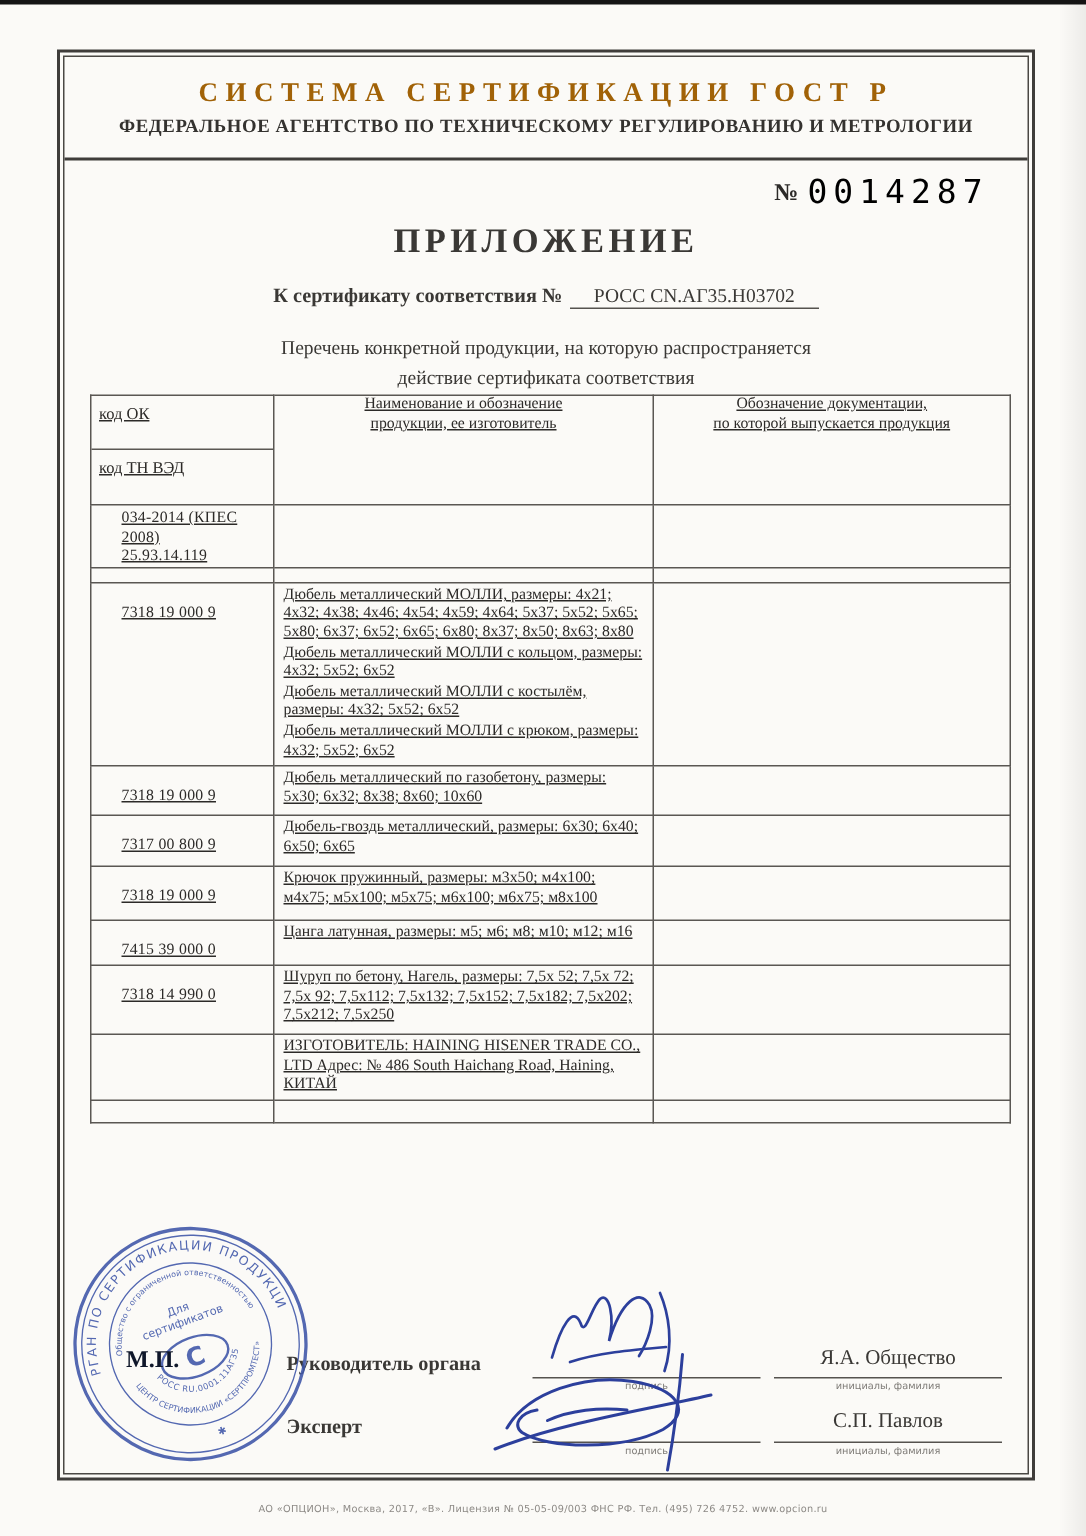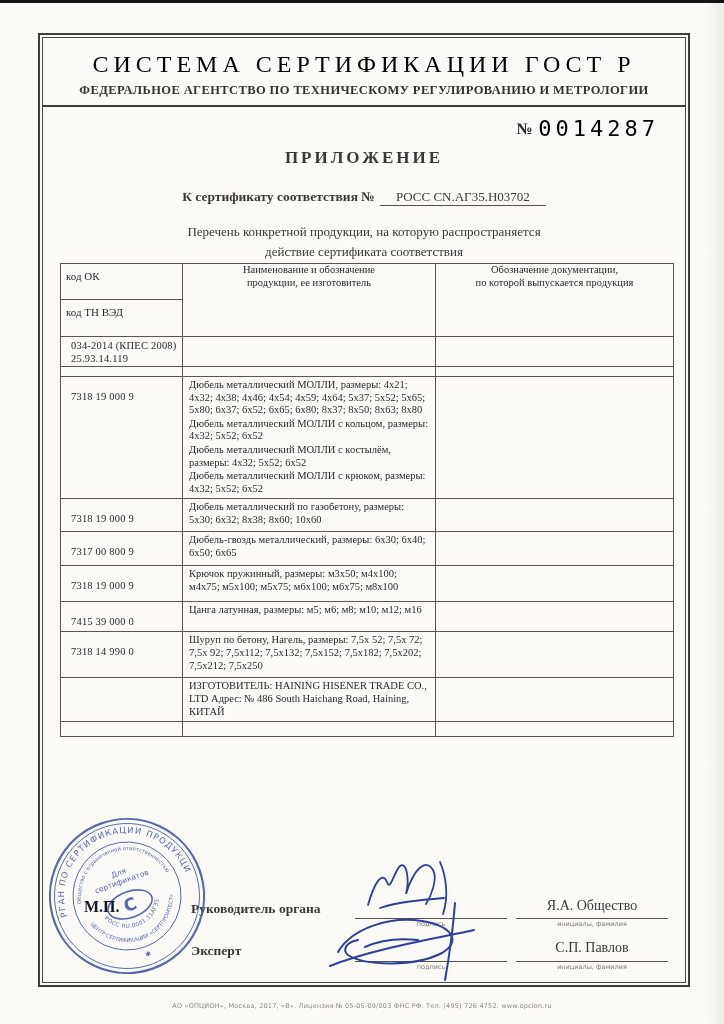--- a/index.html
+++ b/index.html
@@ -24,66 +24,66 @@
   }
   .frame-inner {
     position:absolute; inset:2px; border:1px solid #4a4844;
   }
   .header-box {
     position:absolute; left:0; top:0; width:100%; height:69px;
     border-bottom:2px solid #3f3d3a;
     text-align:center; padding-top:13px;
   }
   .header-line1 {
-    font-weight:normal; font-size:24px; letter-spacing:5px; color:#000000;
+    font-weight:bold; font-size:18px; letter-spacing:5px; color:#a16207;
   }
   .header-line2 {
     font-weight:bold; font-size:12.5px; letter-spacing:0.4px; margin-top:5px; color:#34322f;
   }
   .number-row {
     position:absolute; right:26px; top:78px; white-space:nowrap;
   }
   .number-prefix { font-size:16px; font-weight:bold; vertical-align:2px; }
   .number-value {
     font-family:"DejaVu Sans Mono",monospace;
     font-size:22px; letter-spacing:4px; color:#000000; margin-left:6px;
   }
   .doc-title {
     position:absolute; left:0; top:110px; width:100%;
-    text-align:center; font-size:17px; font-weight:bold; letter-spacing:3px; color:#3a3835;
+    text-align:center; font-size:23px; font-weight:bold; letter-spacing:3px; color:#3a3835;
   }
   .cert-line {
     position:absolute; left:0; top:151px; width:100%;
     text-align:center; font-size:13.5px; font-weight:bold; color:#3a3835;
   }
   .cert-value {
     font-weight:normal; font-size:13px;
     border-bottom:1px solid #55524e;
     padding:0 16px 1px 16px; margin-left:5px;
   }
   .subtitle {
     position:absolute; left:0; top:184px; width:100%;
     text-align:center; font-size:13px; font-weight:normal; line-height:1.5; color:#3a3835;
   }
   table.cert-table {
     position:absolute; left:17px; top:225px; width:613px;
-    border-collapse:collapse; table-layout:fixed;
+    border-collapse:collapse; table-layout:fixed;text-decoration:underline;
   }
   .cert-table td, .cert-table th {
     border:1px solid #5a5753;
     font-weight:normal; vertical-align:top;
     font-size:10.5px; line-height:1.2;
   }
   th.h-col1 { padding:0; }
   .h-col1-top, .h-col1-bottom {
     height:36px; text-align:left; padding:6px 0 0 5px; font-size:11px;
   }
   .h-col1-top { border-bottom:1px solid #5a5753; }
   .h-mid { text-align:center; vertical-align:middle; font-size:10.5px; line-height:1.5; }
-  td.code-cell { padding:3px 0 0 10px; font-size:10.5px; letter-spacing:0.2px; }
+  td.code-cell { padding:3px 0 0 20px; font-size:10.5px; letter-spacing:0.2px; }
   td.code-cell .code-line { padding-top:0; }
   td.code-cell.offset { padding-top:14px; }
   td.product-cell { padding:2px 6px 2px 6px; }
   td.product-cell .prod-line { margin-bottom:1px; }
   td.doc-cell { }
   .sig-area { position:absolute; left:0; top:0; width:100%; height:100%; }
   .role-label {
     position:absolute; font-weight:bold; font-size:13.5px; color:#3a3835;
   }
   .sig-line {

